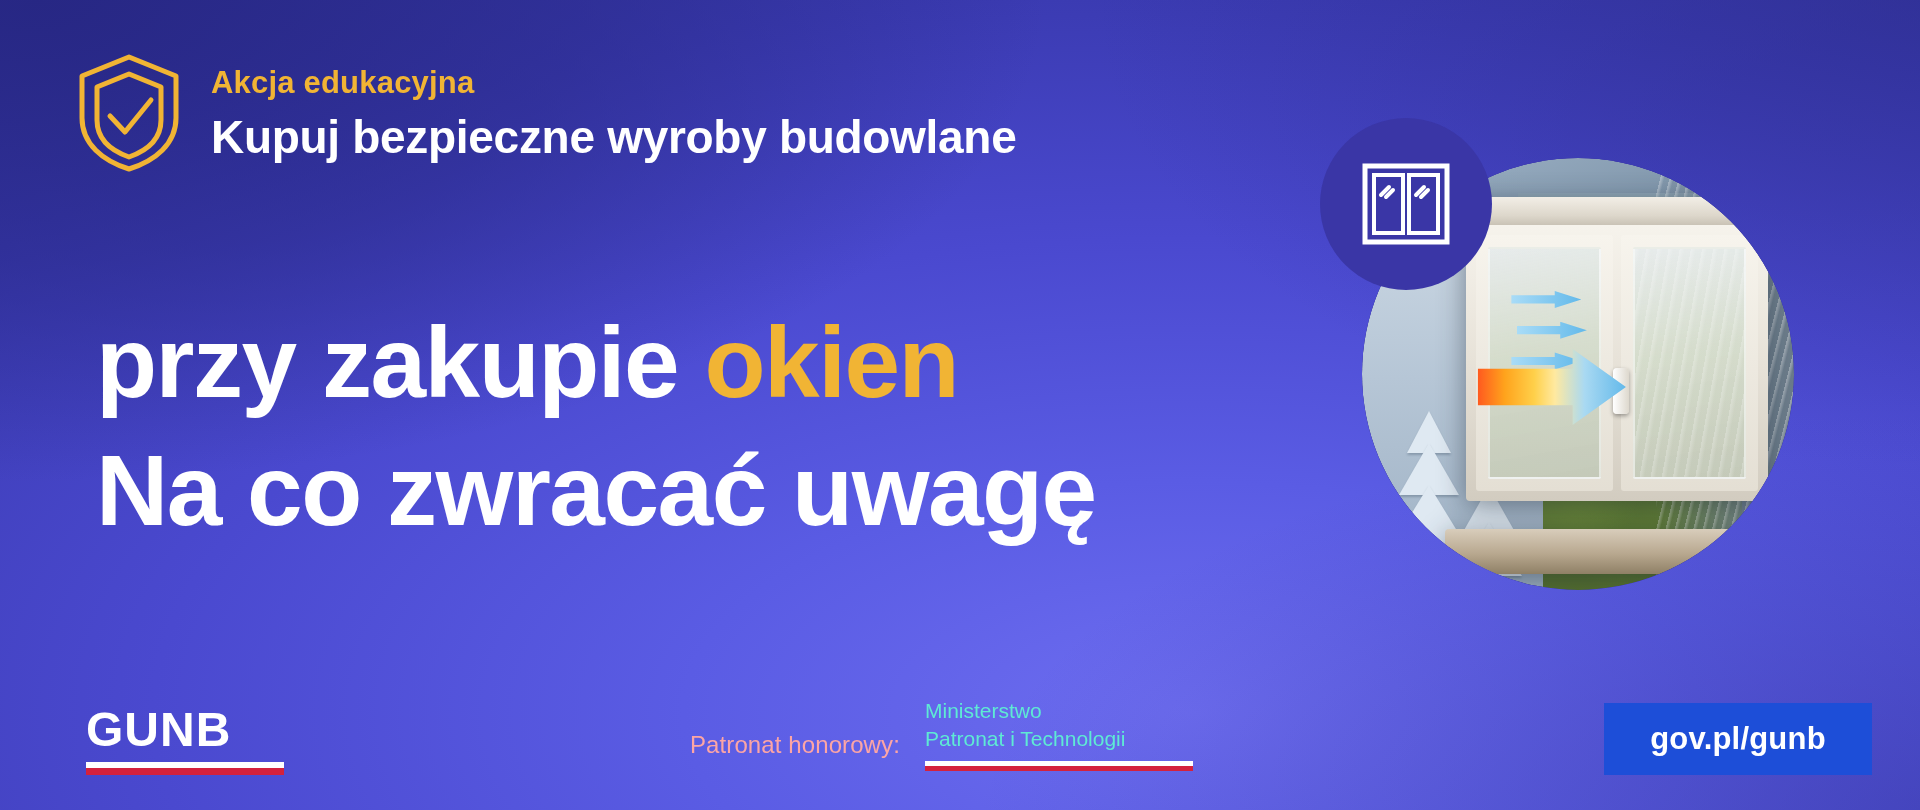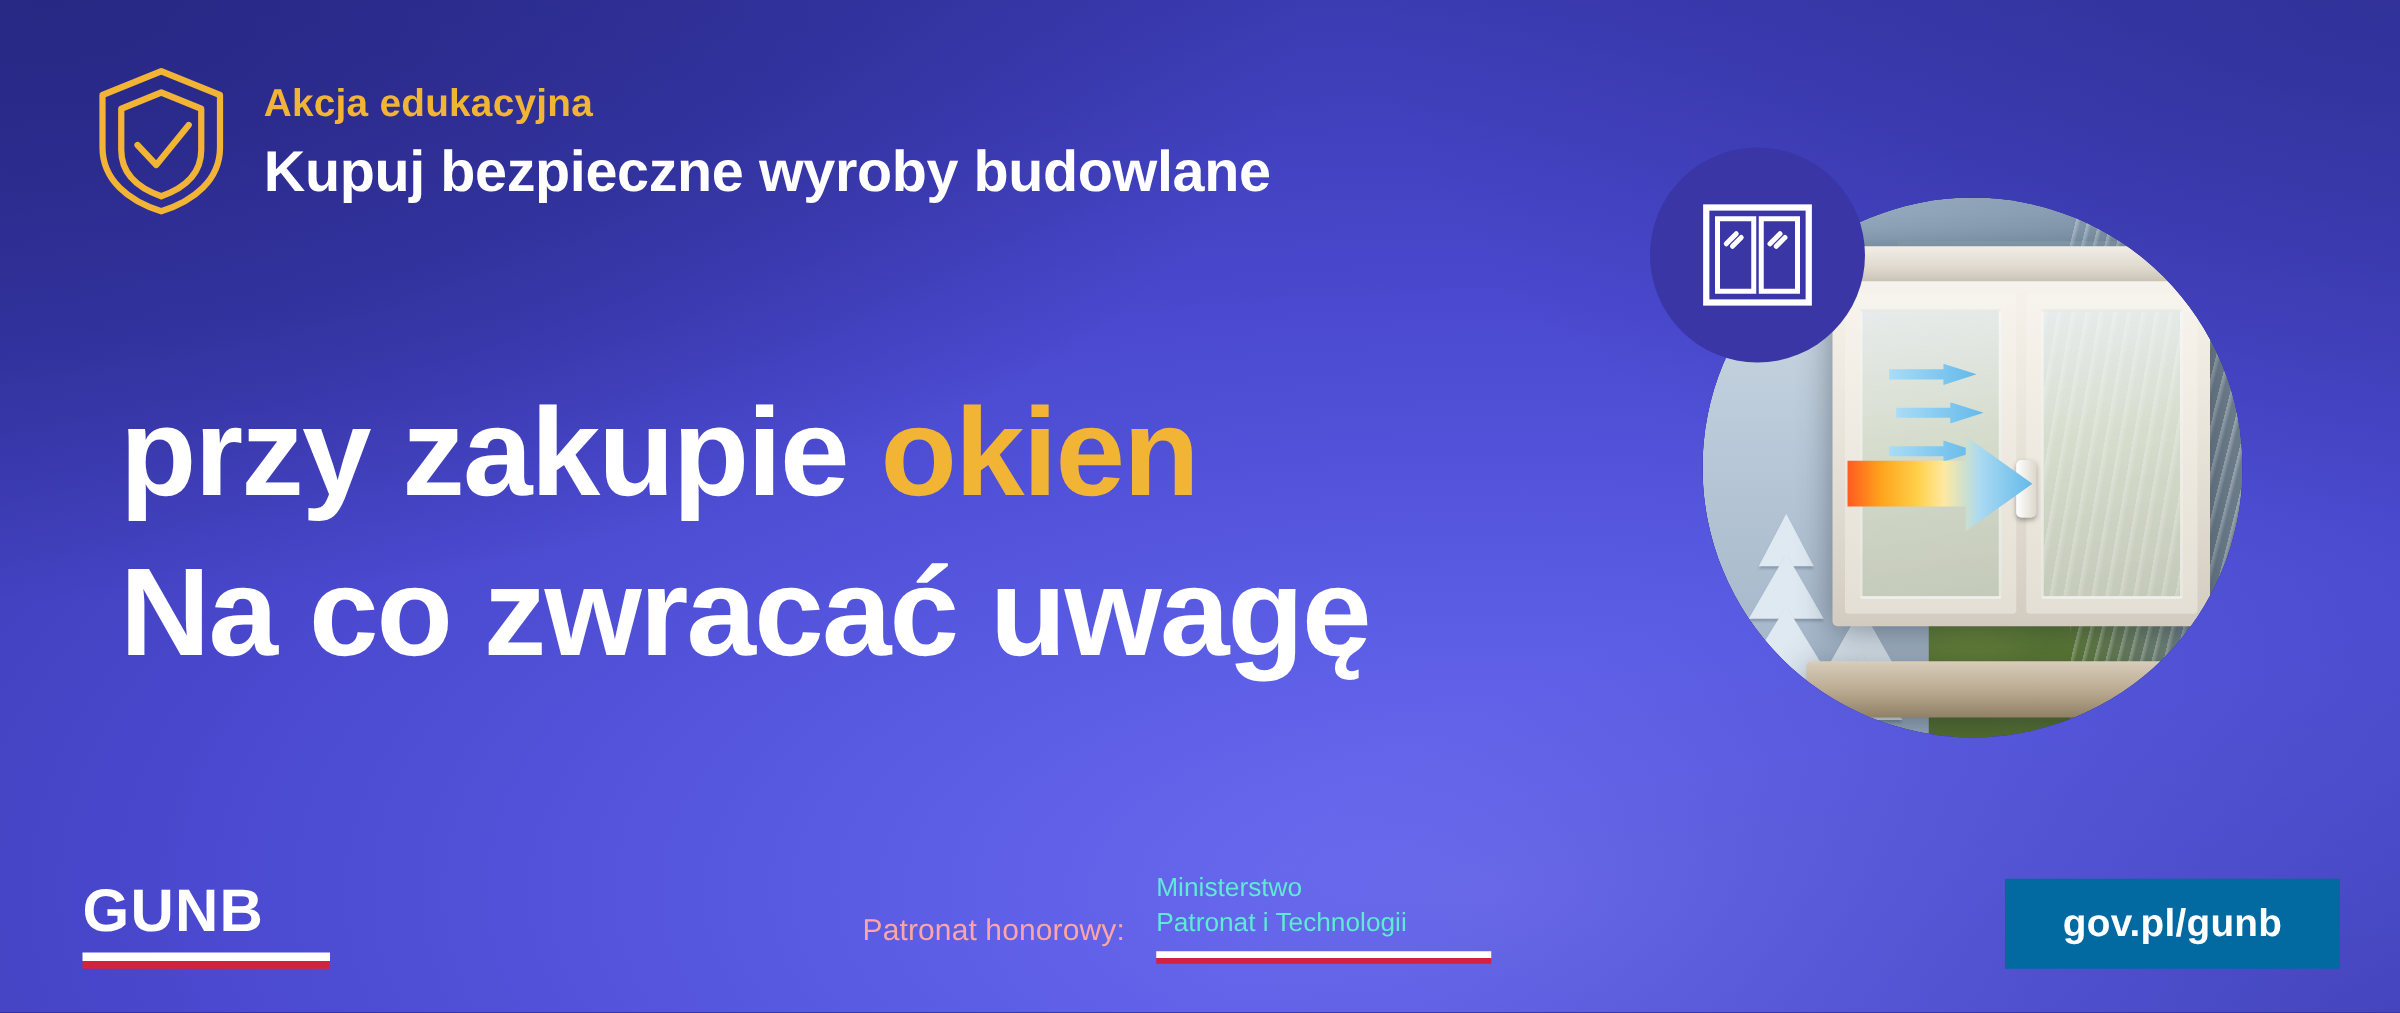--- a/index.html
+++ b/index.html
@@ -204,21 +204,21 @@
     left:0; top:0;
     width:172px; height:172px;
     border-radius:50%;
     background:#3a36a6;
     display:flex; align-items:center; justify-content:center;
   }
   .badge-window-icon{ width:88px; height:82px; display:block;}
 
   
   .gunb-logo{
-    position:absolute; left:66px; top:706px;
+    position:absolute; left:86px; top:706px;
     width:200px;
   }
   .gunb-word{
     color:#ffffff;
     font-size:48px;
     font-weight:700;
     letter-spacing:1px;
     line-height:1;
     font-family:"Liberation Sans", sans-serif;
   }
@@ -246,21 +246,21 @@
     white-space:nowrap;
   }
   .ministry-bar{
     margin-top:9px;
     width:268px; height:10px;
     background:linear-gradient(180deg,#ffffff 0 50%, #d4213d 50% 100%);
   }
   .gov-badge{
     position:absolute; left:1604px; top:703px;
     width:268px; height:72px;
-    background:#0369a1;
+    background:#1d4ed8;
     display:flex; align-items:center; justify-content:center;
   }
   .gov-badge-label{
     color:#ffffff;
     font-size:31px;
     font-weight:700;
     letter-spacing:.2px;
     white-space:nowrap;
   }
 </style>

